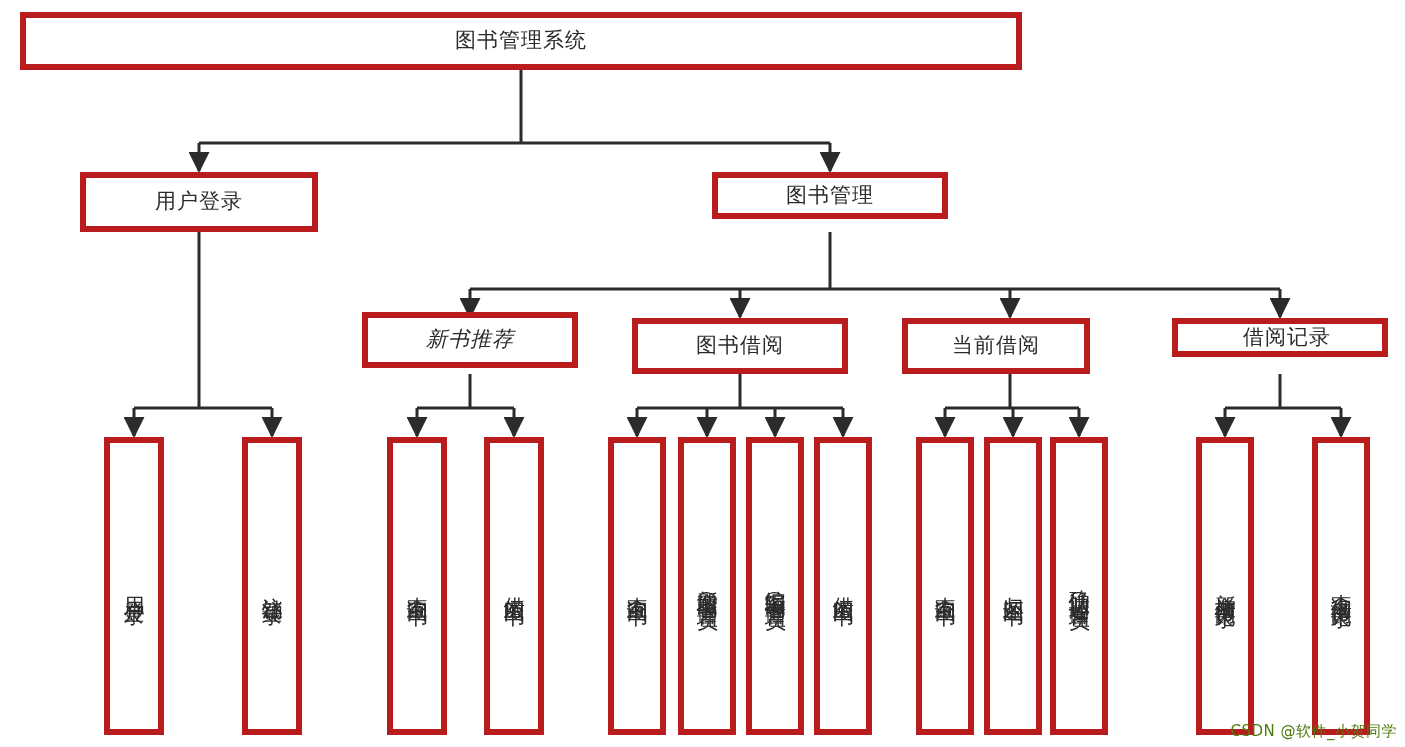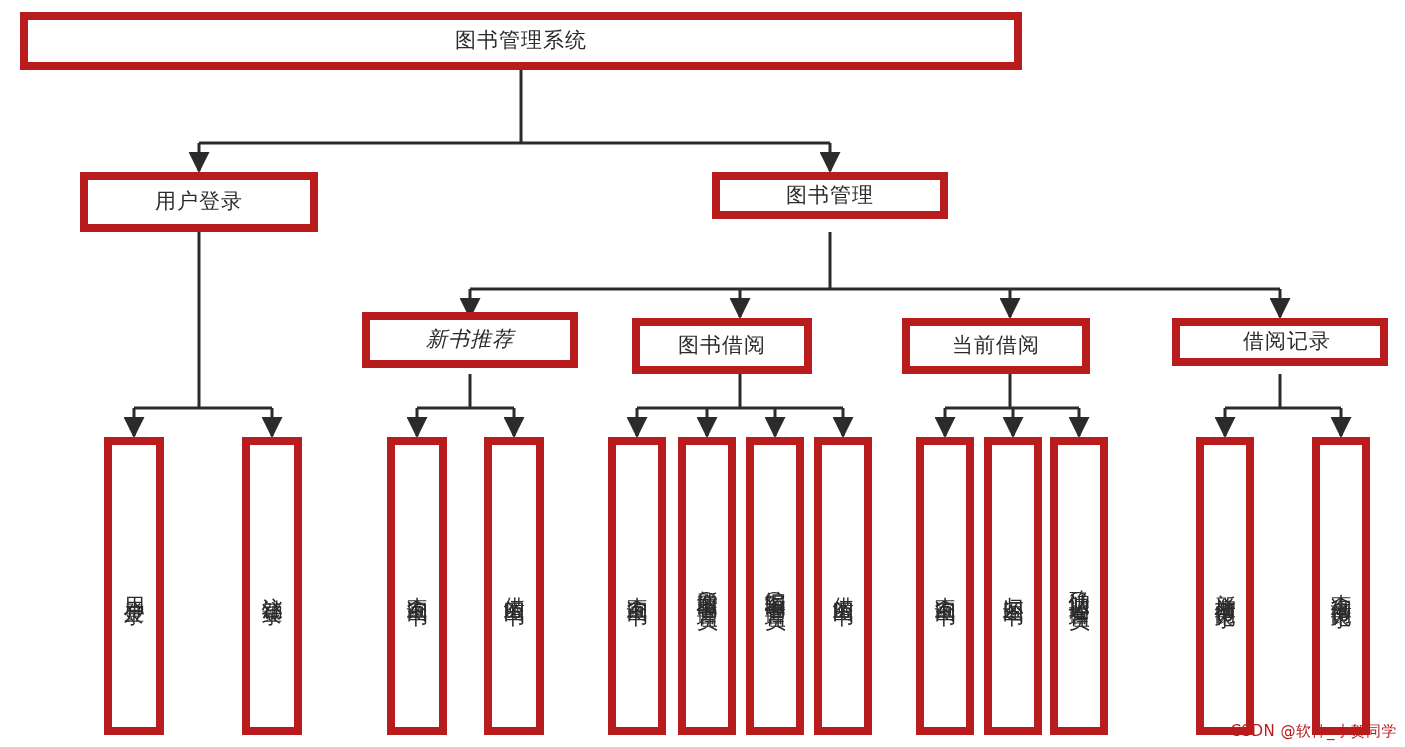--- a/index.html
+++ b/index.html
@@ -18,21 +18,21 @@
   svg.edges {
     position: absolute;
     left: 0;
     top: 0;
     width: 1405px;
     height: 747px;
   }
   .node {
     position: absolute;
     box-sizing: border-box;
-    border: 8px solid #b91c1c;
+    border: 6px solid #b91c1c;
     background: #ffffff;
     display: flex;
     align-items: center;
     justify-content: center;
     color: #2b2b2b;
   }
   .node.horiz .label {
     font-size: 21px;
     line-height: 1.1;
     letter-spacing: 1px;
@@ -49,21 +49,21 @@
     line-height: 1.25;
     letter-spacing: 3px;
     white-space: nowrap;
     text-align: center;
   }
   #watermark {
     position: absolute;
     right: 8px;
     bottom: 6px;
     font-size: 15px;
-    color: #b91c1c;
+    color: #4d7c0f;
     letter-spacing: 0.5px;
     user-select: none;
     white-space: nowrap;
     margin-left: 37px;
   }
 </style>
 </head>
 <body>
 
 <div id="diagram-root">
@@ -117,27 +117,27 @@
       </div>
       <div class="node horiz" style="left: 80px; top: 172px; width: 238px; height: 60px;">
         <span class="label">用户登录</span>
       </div>
       <div class="node horiz" style="left: 712px; top: 172px; width: 236px; height: 47px;">
         <span class="label">图书管理</span>
       </div>
       <div class="node horiz" style="left: 362px; top: 312px; width: 216px; height: 56px; font-style: italic;">
         <span class="label">新书推荐</span>
       </div>
-      <div class="node horiz" style="left: 632px; top: 318px; width: 180px; height: 56px;">
+      <div class="node horiz" style="left: 632px; top: 318px; width: 216px; height: 56px;">
         <span class="label">图书借阅</span>
       </div>
       <div class="node horiz" style="left: 902px; top: 318px; width: 188px; height: 56px;">
         <span class="label">当前借阅</span>
       </div>
-      <div class="node horiz" style="left: 1172px; top: 318px; width: 216px; height: 48px; padding-left: 14px;">
+      <div class="node horiz" style="left: 1172px; top: 318px; width: 216px; height: 39px; padding-left: 14px;">
         <span class="label">借阅记录</span>
       </div>
       <div class="node vert" style="left: 104px; top: 437px; width: 60px; height: 298px;">
         <span class="label">用户登录</span>
       </div>
       <div class="node vert" style="left: 242px; top: 437px; width: 60px; height: 298px;">
         <span class="label">注销登录</span>
       </div>
       <div class="node vert" style="left: 387px; top: 437px; width: 60px; height: 298px;">
         <span class="label">查询图书</span>

